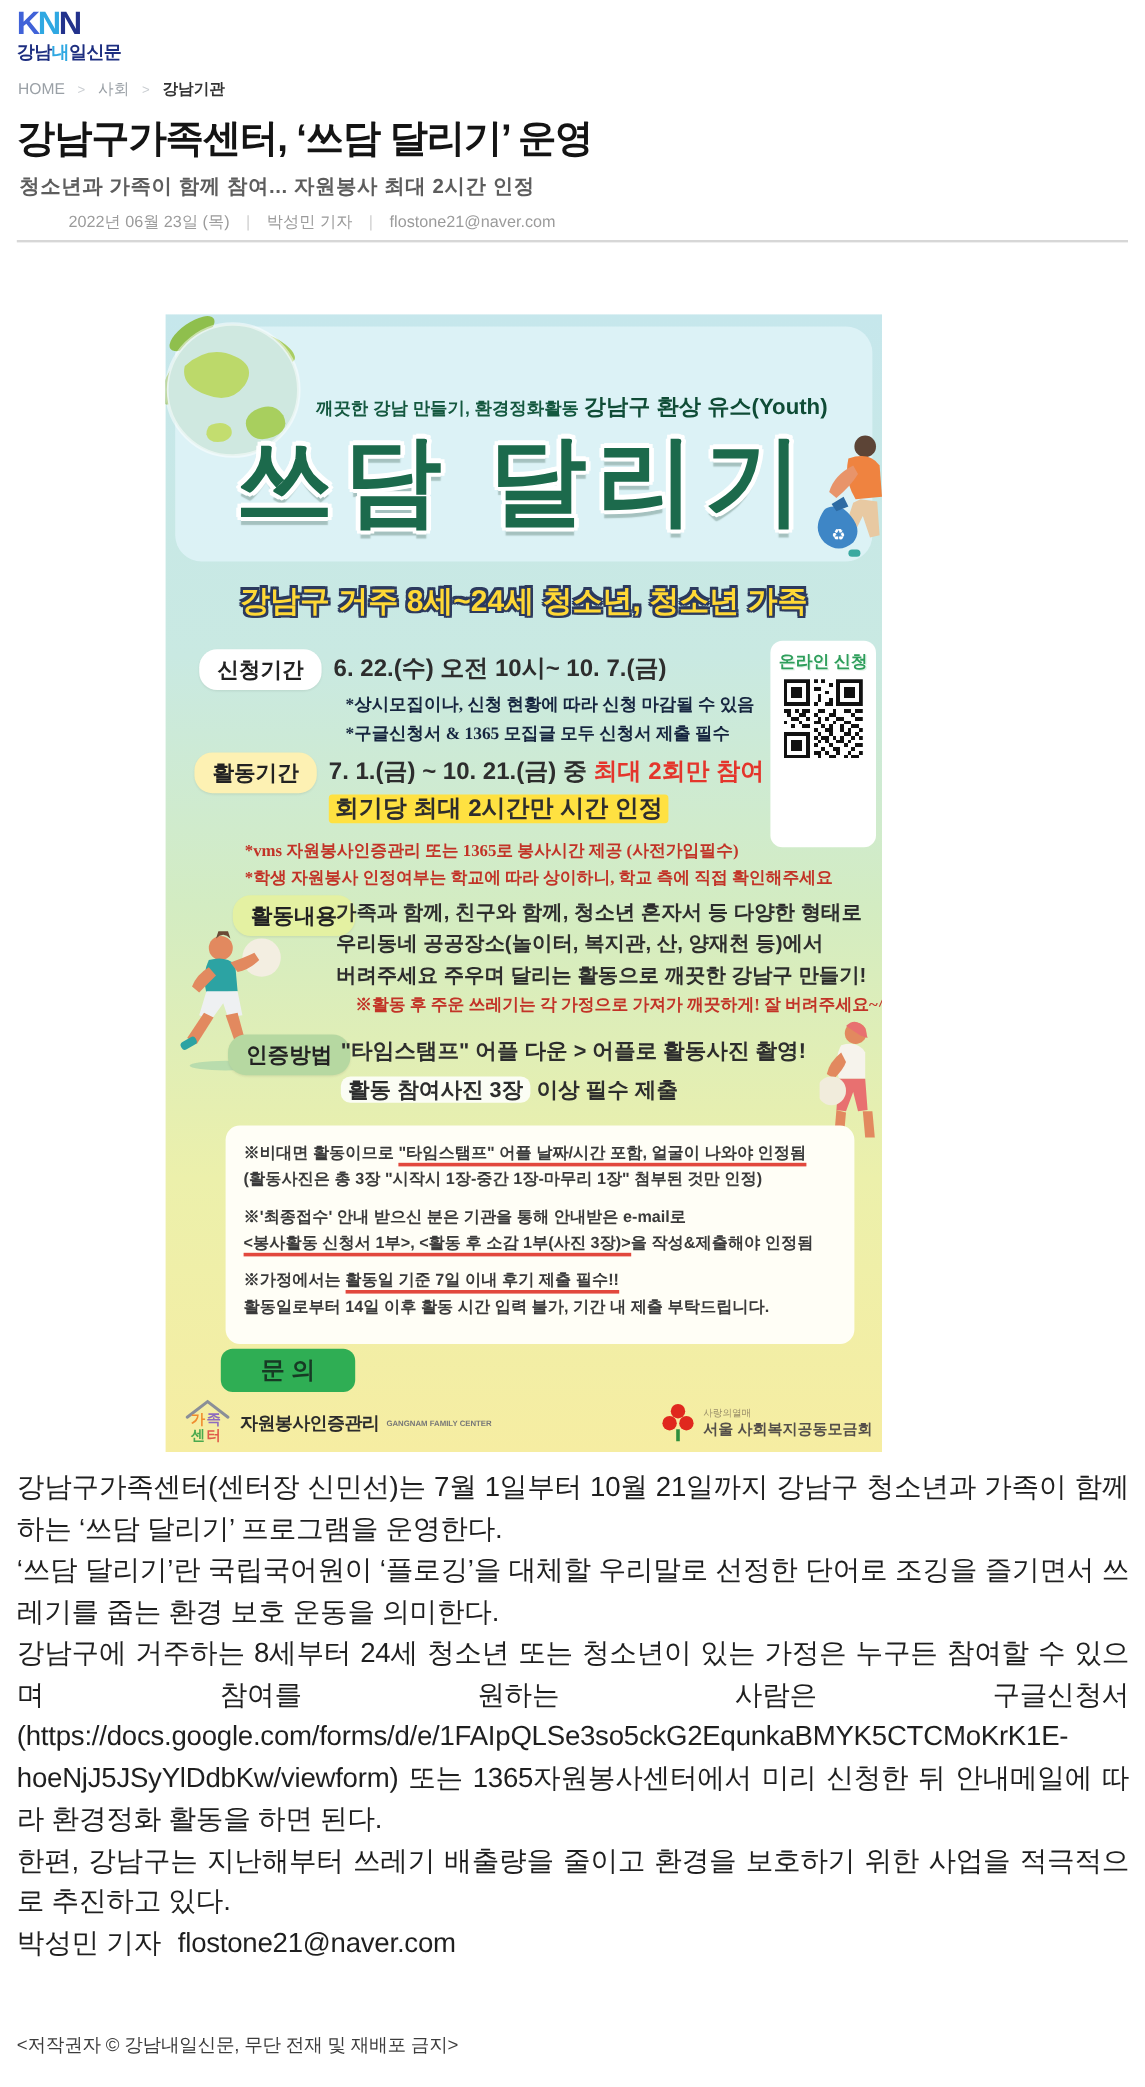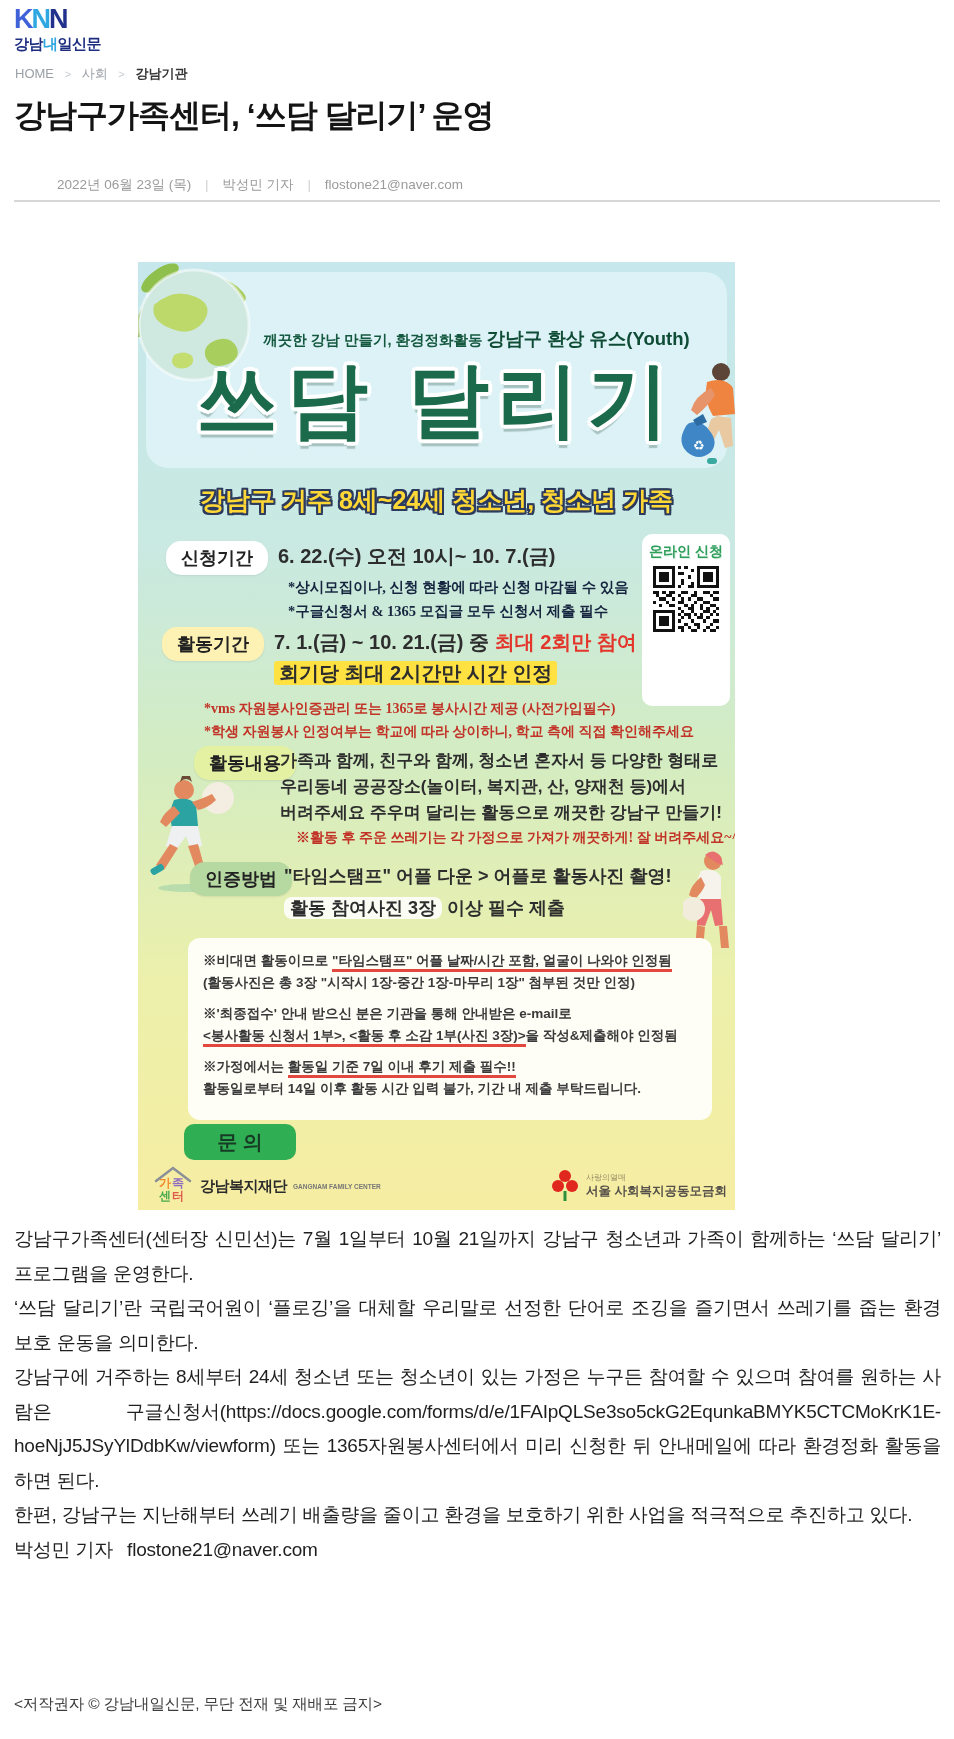--- a/index.html
+++ b/index.html
@@ -73,21 +73,21 @@
   .fam-chars{position:absolute;left:7px;top:12px;width:30px;font-size:12px;font-weight:900;line-height:13px;
              letter-spacing:1px;}
   .fam-name{font-size:15px;font-weight:900;color:#2b2b2b;letter-spacing:-0.5px;}
   .fam-eng{font-size:6.5px;color:#777;font-weight:700;}
   .wf-name{font-size:16px;font-weight:900;color:#1d3f6e;letter-spacing:-0.5px;}
   .wf-eng{font-size:6px;color:#6a7b55;line-height:7px;}
   .ch-small{font-size:8px;color:#9a8f6a;}
   .ch-name{font-size:12.5px;color:#55504a;font-weight:700;white-space:nowrap;}
 
   
-  .body-text{position:absolute;left:14px;top:1222px;width:927px;font-size:19px;color:#1f1f1f;
+  .body-text{position:absolute;left:14px;top:1222px;width:927px;font-size:23px;color:#1f1f1f;
              line-height:34.5px;text-align:justify;font-weight:500;letter-spacing:-0.2px;}
   .body-text p{margin:0;}
   .body-text .url{overflow-wrap:anywhere;cursor:pointer;}
   .byline{margin-top:0;}
   .byline .mail{margin-left:14px;cursor:pointer;}
   .copyright{position:absolute;left:14px;top:1694px;font-size:15.5px;color:#3c3c3c;letter-spacing:-0.2px;}
 </style>
 </head>
 <body>
 
@@ -100,20 +100,21 @@
 
   <div class="breadcrumb">
     <span>HOME</span>
     <span class="sep">&gt;</span>
     <span>사회</span>
     <span class="sep">&gt;</span>
     <span class="last">강남기관</span>
   </div>
 
   <h1 class="art-title">강남구가족센터, ‘쓰담 달리기’ 운영</h1>
+  <div class="art-sub">청소년과 가족이 함께 참여... 자원봉사 최대 2시간 인정</div>
   <div class="art-meta">
     <span>2022년 06월 23일 (목)</span>
     <span class="div">|</span>
     <span>박성민 기자</span>
     <span class="div">|</span>
     <span>flostone21@naver.com</span>
   </div>
   <div class="hr"></div>
 
   <div class="poster">
@@ -308,21 +309,21 @@
       <div class="lg">
         <div class="fam-ic">
           <svg width="42" height="42" viewBox="0 0 42 42">
               <path d="M4,16 L21,3 L38,16" fill="none" stroke="#8a8f98" stroke-width="2.5" stroke-linecap="round"></path>
             </svg>
           <div class="fam-chars">
             <span style="color:#f08c2e;">가</span><span style="color:#8e6bbf;">족</span><br>
             <span style="color:#4aa94e;">센</span><span style="color:#e05a4a;">터</span>
           </div>
         </div>
-        <span class="fam-name">강남복지재단</span>
+        <span class="fam-name">자원봉사인증관리</span>
         <span class="fam-eng">GANGNAM FAMILY CENTER</span>
       </div>
       <div class="lg">
         <svg width="30" height="34" viewBox="0 0 30 34">
           <circle cx="15" cy="7" r="6" fill="#e0281e"></circle>
           <circle cx="8" cy="17" r="6" fill="#e0281e"></circle>
           <circle cx="22" cy="17" r="6" fill="#e0281e"></circle>
           <path d="M15,22 q0,8 0,10" stroke="#2f8f3c" stroke-width="3" fill="none"></path>
         </svg>
         <span>

